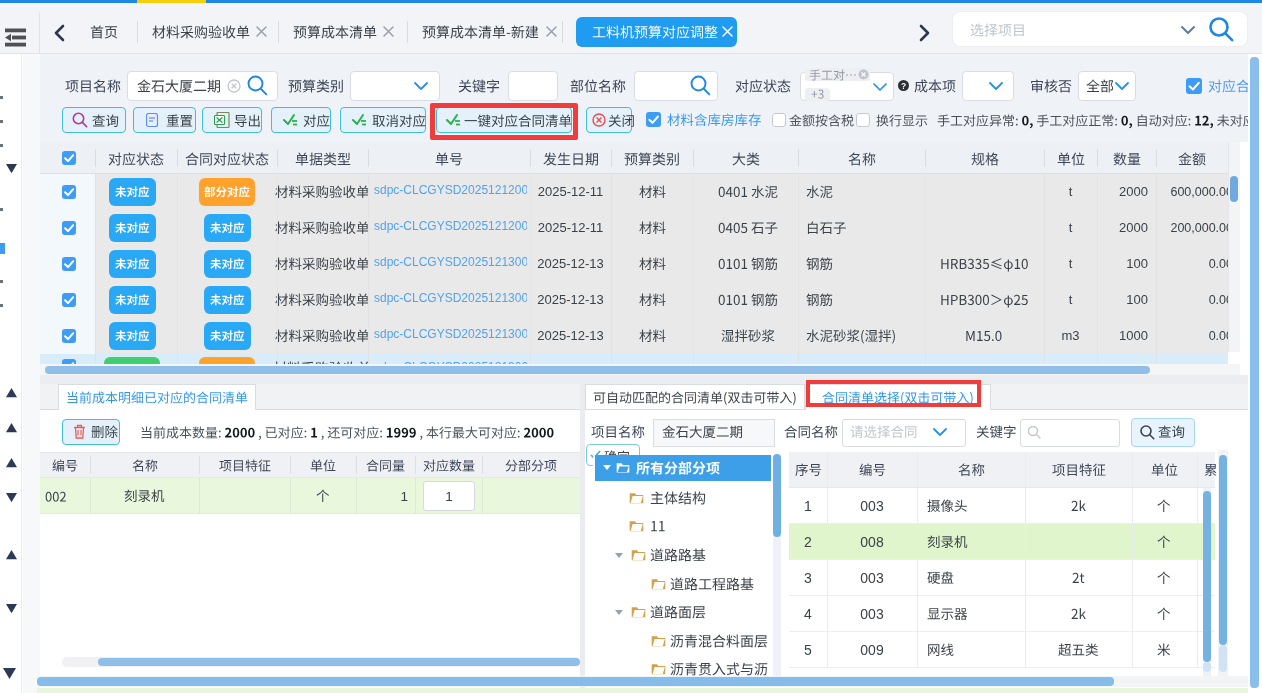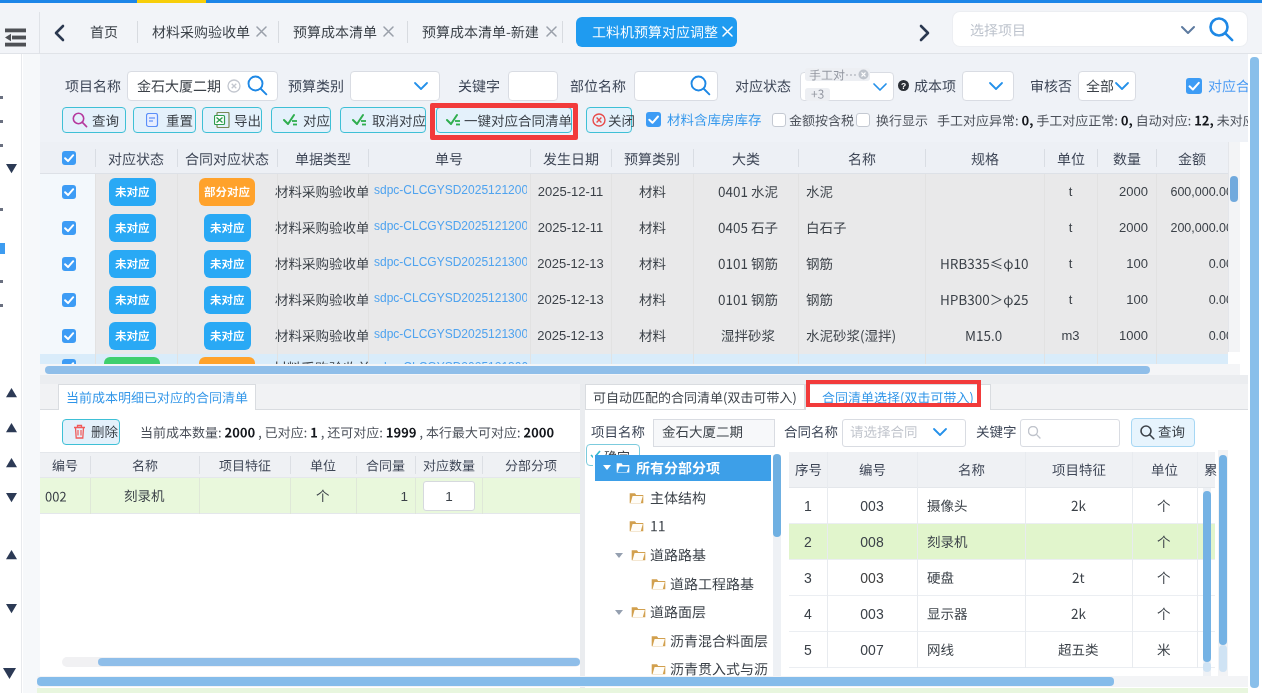--- a/index.html
+++ b/index.html
@@ -1949,21 +1949,21 @@
   </svg>
 <svg style="position:absolute;left:1157.2px;top:607.2px" width="15" height="16">
     <g transform="translate(0,11.88) scale(0.013500,-0.013500)">
       <g fill="#3b4148">
         <use href="#g148" x="0"></use>
       </g>
     </g>
   </svg>
 <div style="position:absolute;left:789px;top:632px;width:426px;height:36px;background:#fff;border-bottom:1px solid #ebeef2"></div>
 <div style="position:absolute;left:789px;top:642px;width:38px;text-align:center;font-size:14px;color:#3b4148">5</div>
-<div style="position:absolute;left:827px;top:642px;width:90px;text-align:center;font-size:14px;color:#3b4148">007</div>
+<div style="position:absolute;left:827px;top:642px;width:90px;text-align:center;font-size:14px;color:#3b4148">009</div>
 <svg style="position:absolute;left:927.0px;top:643.2px" width="28" height="16">
     <g transform="translate(0,11.88) scale(0.013500,-0.013500)">
       <g fill="#3b4148">
         <use href="#g188" x="0"></use>
         <use href="#g189" x="1000"></use>
       </g>
     </g>
   </svg>
 <svg style="position:absolute;left:1057.8px;top:643.2px" width="42" height="16">
     <g transform="translate(0,11.88) scale(0.013500,-0.013500)">

